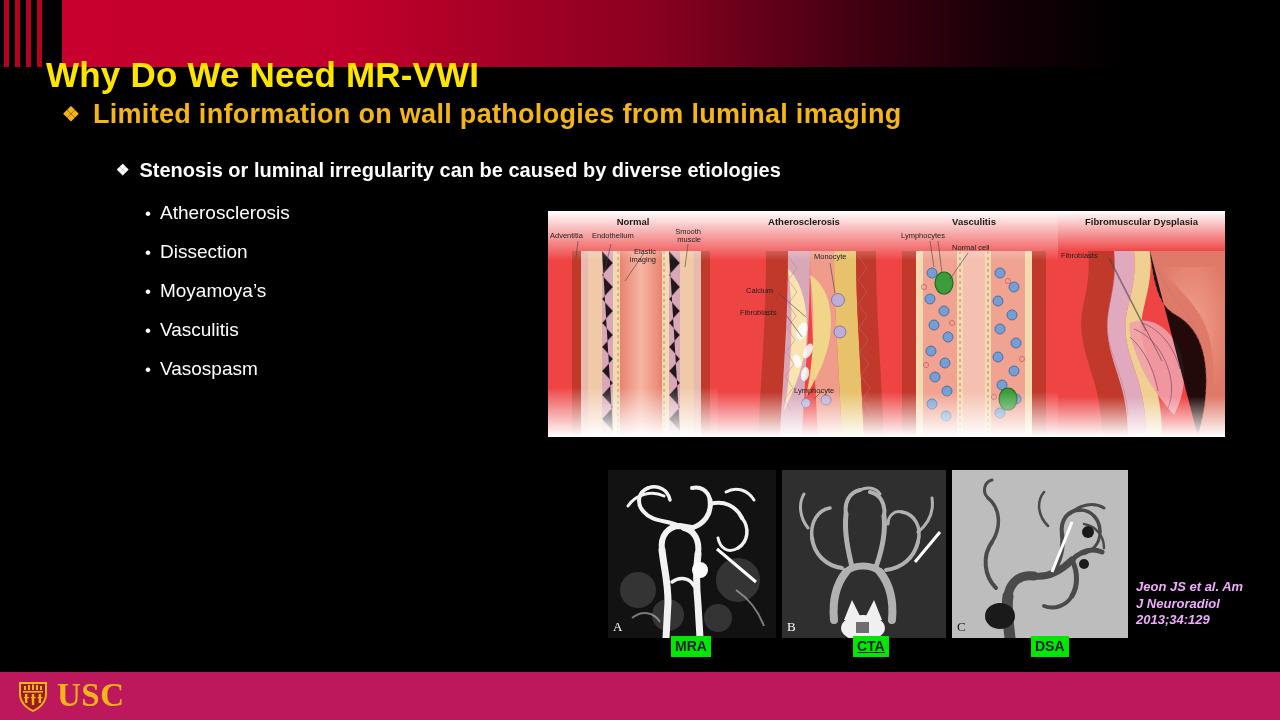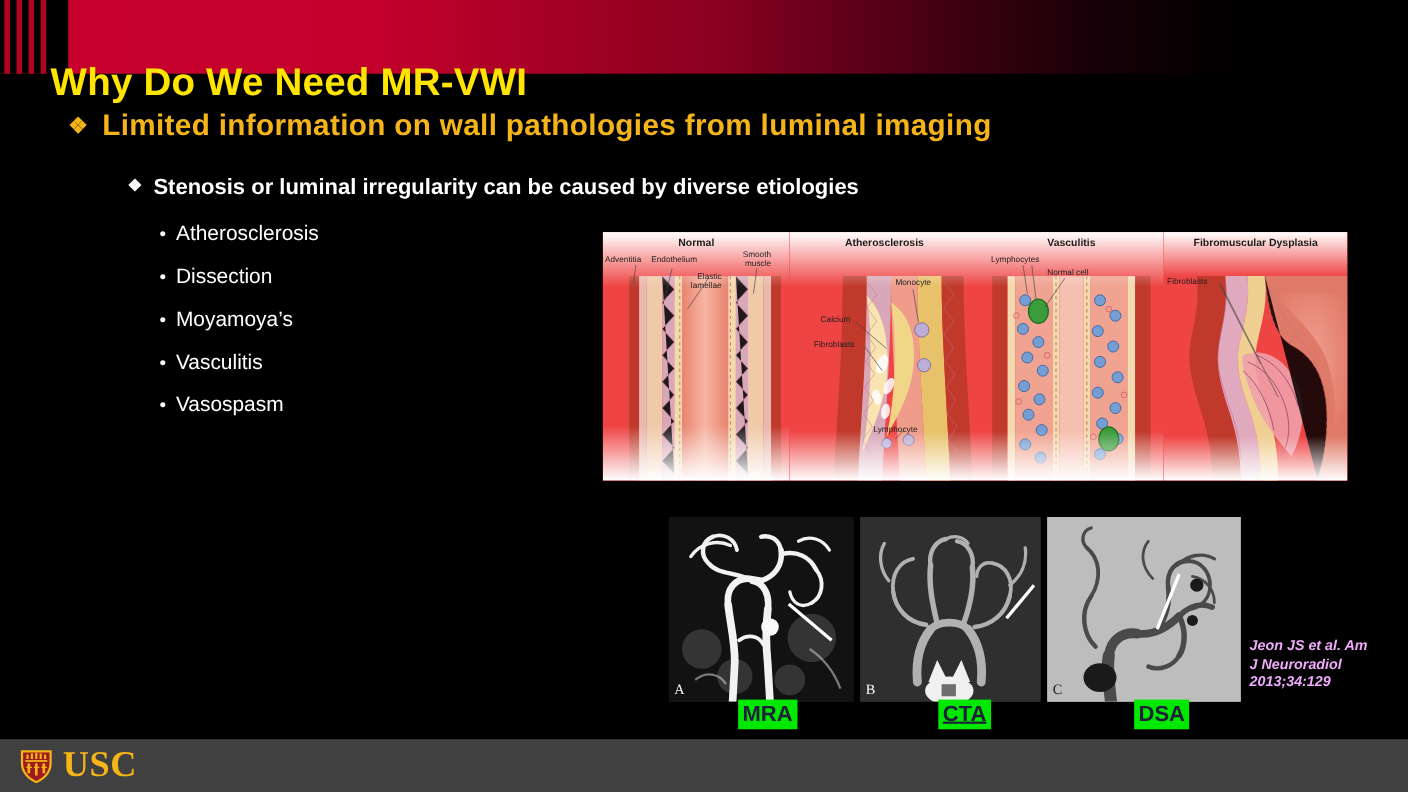--- a/index.html
+++ b/index.html
@@ -160,21 +160,21 @@
     color: #ffffff;
     font-family: "Liberation Serif", serif;
     z-index: 5;
   }
   .angio-panel.c .angio-letter { color: #1a1a1a; }
 
   .modality-tag {
     position: absolute;
     background: #00e800;
     color: #20203a;
-    font-size: 20px;
+    font-size: 14px;
     font-weight: bold;
     line-height: 1;
     padding: 3px 4px 4px 4px;
     z-index: 8;
     white-space: nowrap;
   }
   #tag-mra { left: 671px; top: 636px; }
   #tag-cta { left: 853px; top: 636px; text-decoration: underline; }
   #tag-dsa { left: 1031px; top: 636px; }
 
@@ -189,21 +189,21 @@
     font-weight: bold;
     line-height: 1.28;
     font-family: Liberation Sans, sans-serif;
   }
 
   
   #footer-bar {
     position: absolute;
     left: 0; bottom: 0;
     width: 1280px; height: 48px;
-    background: #404040;
+    background: #be185d;
     text-align: right;
   }
   #usc-logo {
     position: absolute;
     left: 16px; top: 5px;
     display: flex;
     align-items: center;
     gap: 7px;
   }
   #usc-wordmark {
@@ -303,21 +303,21 @@
         <path d="M30 30 L28 47"></path>
           <path d="M63 33 L56 62"></path>
           <path d="M96 42 L77 70"></path>
           <path d="M140 33 L137 56"></path>
       </g>
     </svg>
     <div class="vf-title">Normal</div>
     <div class="vf-lbl" style="left:2px; top:21px;">Adventitia</div>
     <div class="vf-lbl" style="left:44px; top:21px;">Endothelium</div>
     <div class="vf-lbl wrap" style="left:113px; top:17px;">Smooth muscle</div>
-    <div class="vf-lbl wrap" style="left:68px; top:37px;">Elastic lamellae</div>
+    <div class="vf-lbl wrap" style="left:68px; top:37px;">Elastic imaging</div>
   </div>
 
   <div class="vf-panel p2">
     <svg class="vessel-art" viewBox="0 0 172 226" preserveAspectRatio="none">
       <defs>
         <linearGradient id="fadeA" x1="0" y1="0" x2="0" y2="1">
           <stop offset="0%" stop-color="#ffffff" stop-opacity="1"></stop>
             <stop offset="22%" stop-color="#ffffff" stop-opacity="0"></stop>
           <stop offset="80%" stop-color="#ffffff" stop-opacity="0"></stop>
             <stop offset="100%" stop-color="#ffffff" stop-opacity="1"></stop>

